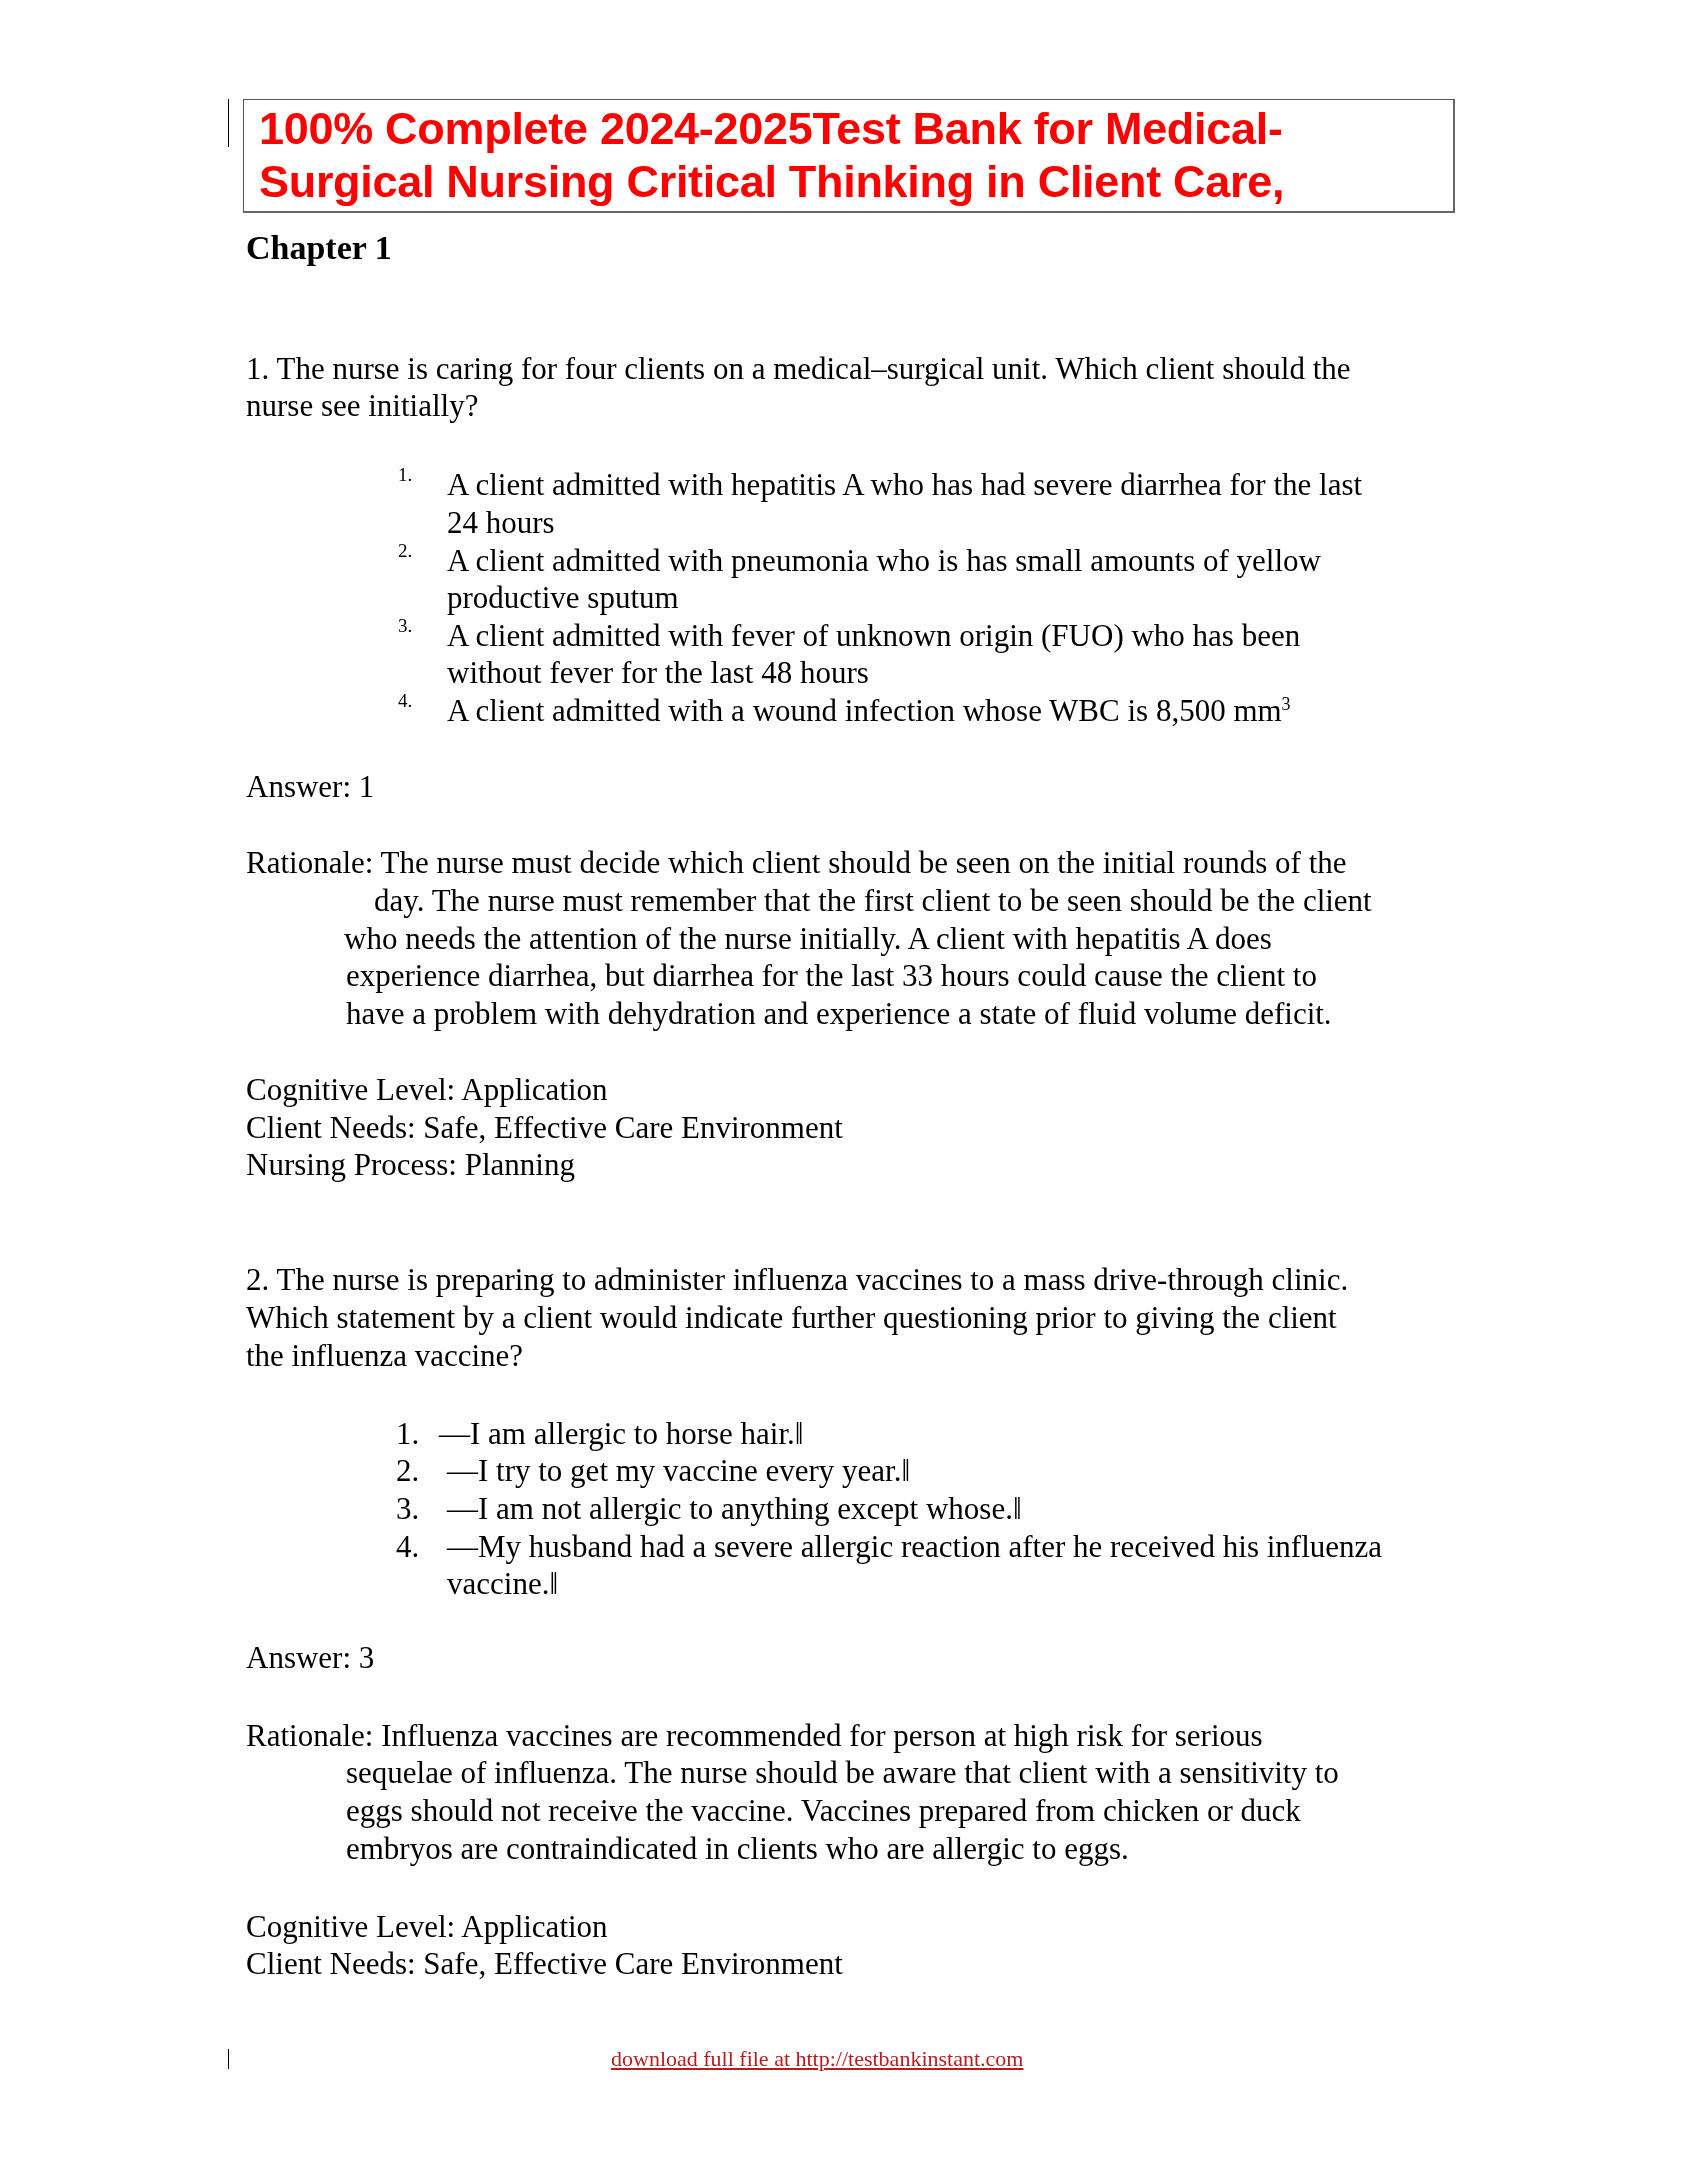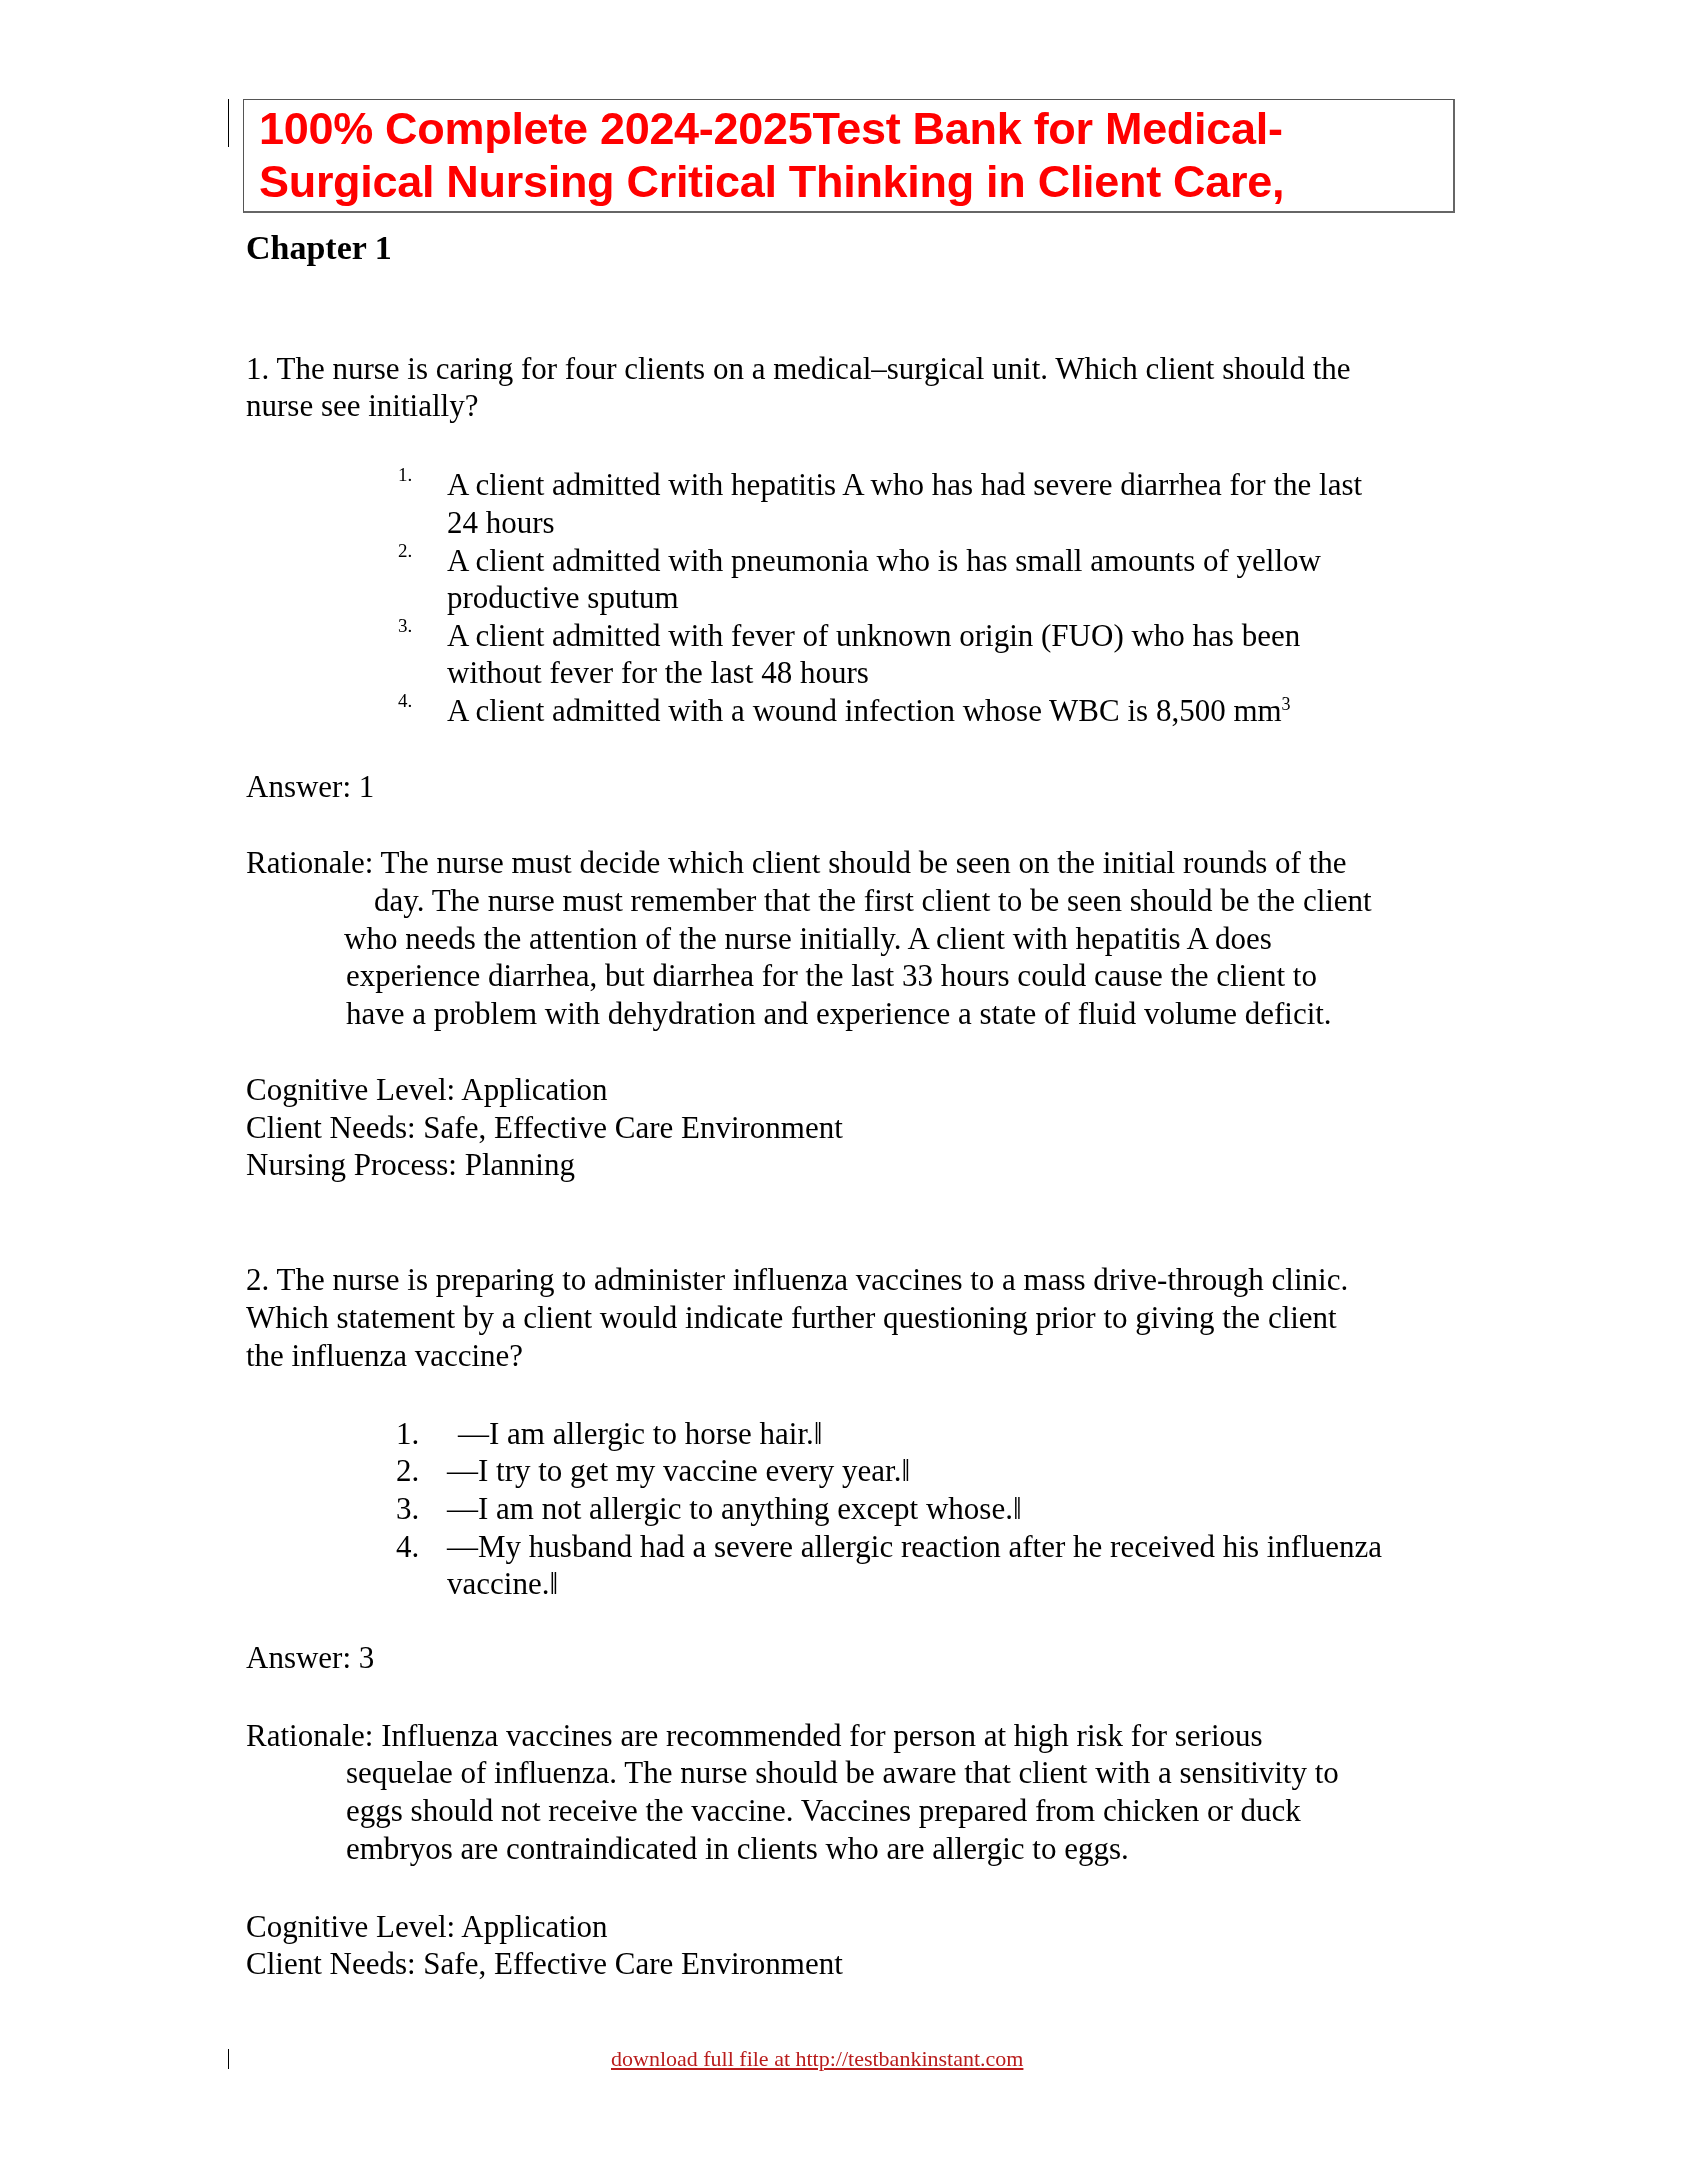--- a/index.html
+++ b/index.html
@@ -57,21 +57,21 @@
   <div class="t" style="left:246px; top:1109px;">Client Needs: Safe, Effective Care Environment</div>
   <div class="t" style="left:246px; top:1146px;">Nursing Process: Planning</div>
 </div>
 
 <div>
   <div class="t" style="left:246px; top:1261px;">2. The nurse is preparing to administer influenza vaccines to a mass drive-through clinic.</div>
   <div class="t" style="left:246px; top:1299px;">Which statement by a client would indicate further questioning prior to giving the client</div>
   <div class="t" style="left:246px; top:1337px;">the influenza vaccine?</div>
 
   <div class="optnum" style="left:396px; top:1415px;">1.</div>
-  <div class="t" style="left:458px; top:1415px;">—I am allergic to horse hair.‖</div>
+  <div class="t" style="left:439px; top:1415px;">—I am allergic to horse hair.‖</div>
 
   <div class="optnum" style="left:396px; top:1452px;">2.</div>
   <div class="t" style="left:447px; top:1452px;">—I try to get my vaccine every year.‖</div>
 
   <div class="optnum" style="left:396px; top:1490px;">3.</div>
   <div class="t" style="left:447px; top:1490px;">—I am not allergic to anything except whose.‖</div>
 
   <div class="optnum" style="left:396px; top:1528px;">4.</div>
   <div class="t" style="left:447px; top:1528px;">—My husband had a severe allergic reaction after he received his influenza</div>
   <div class="t" style="left:447px; top:1565px;">vaccine.‖</div>

